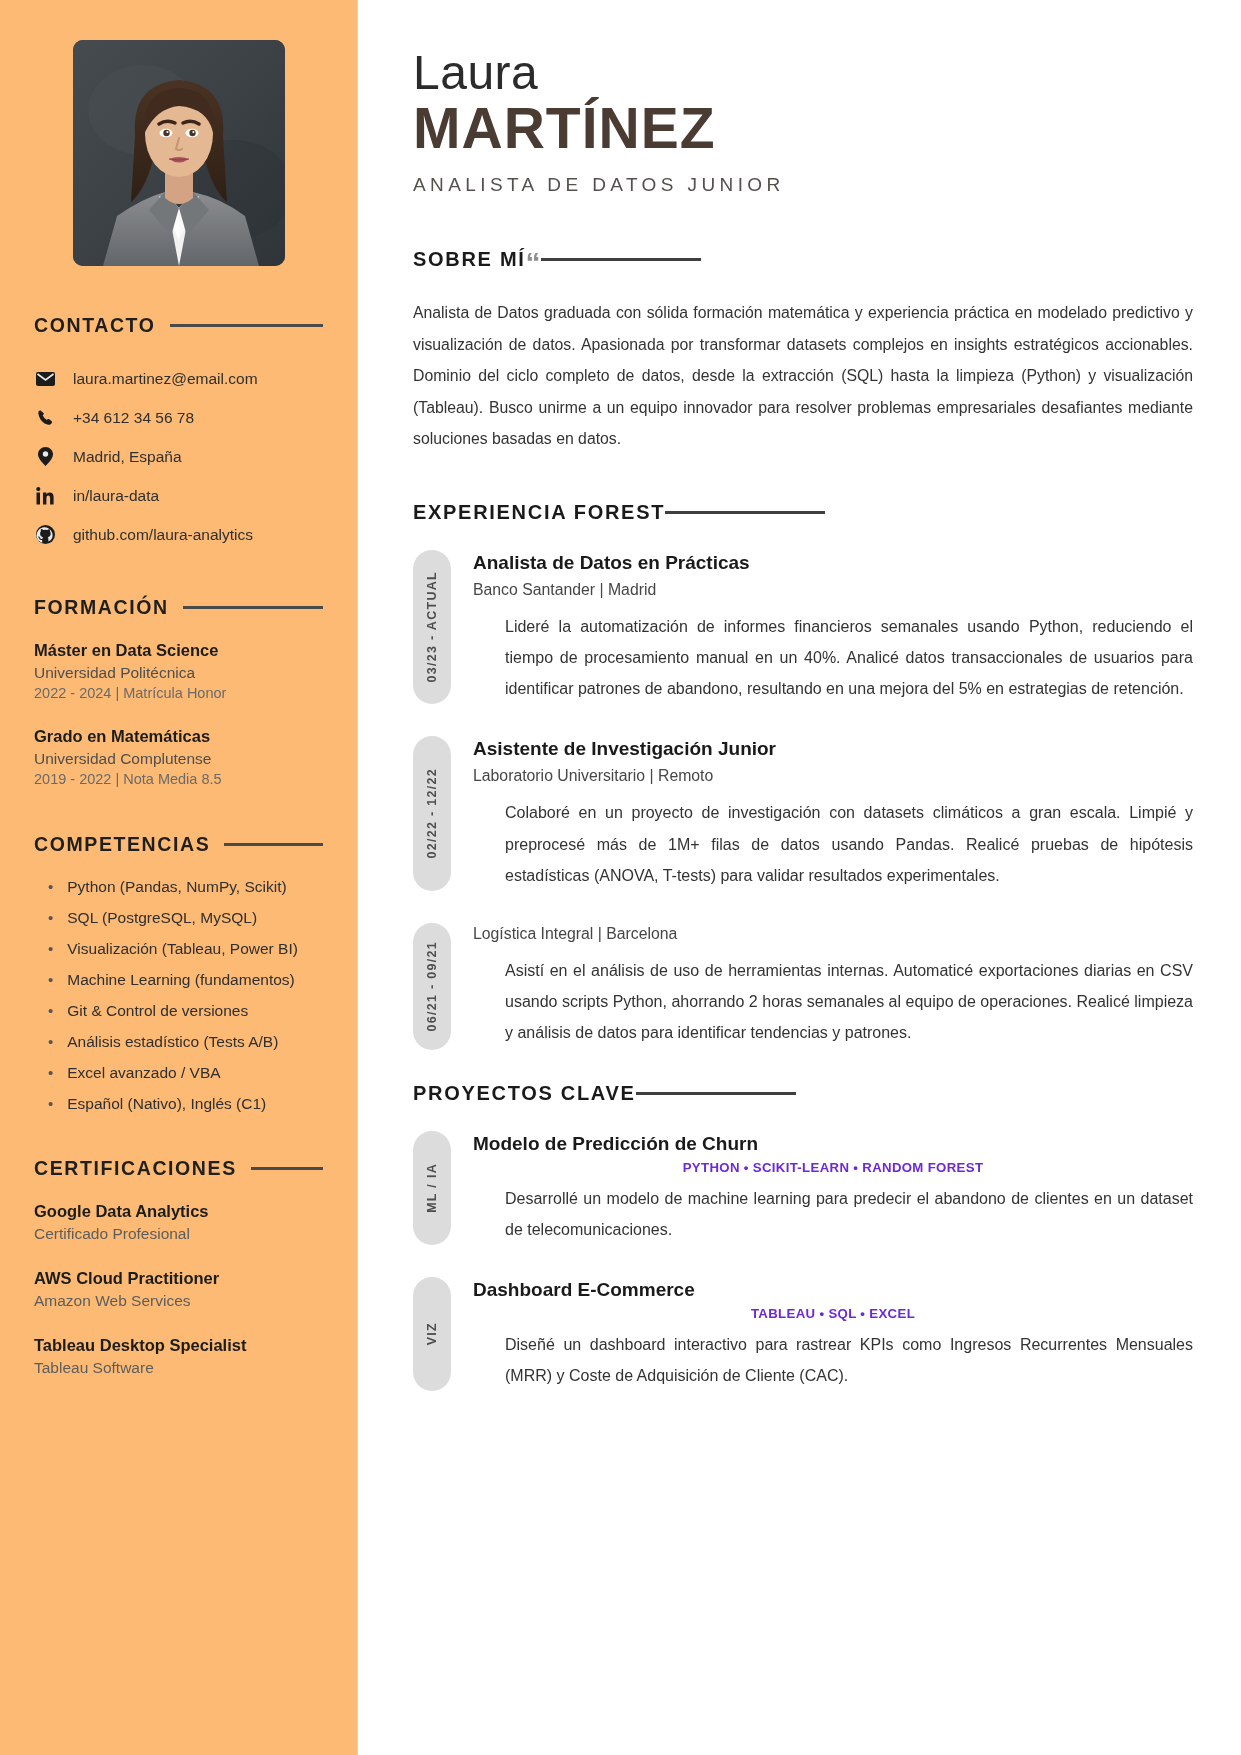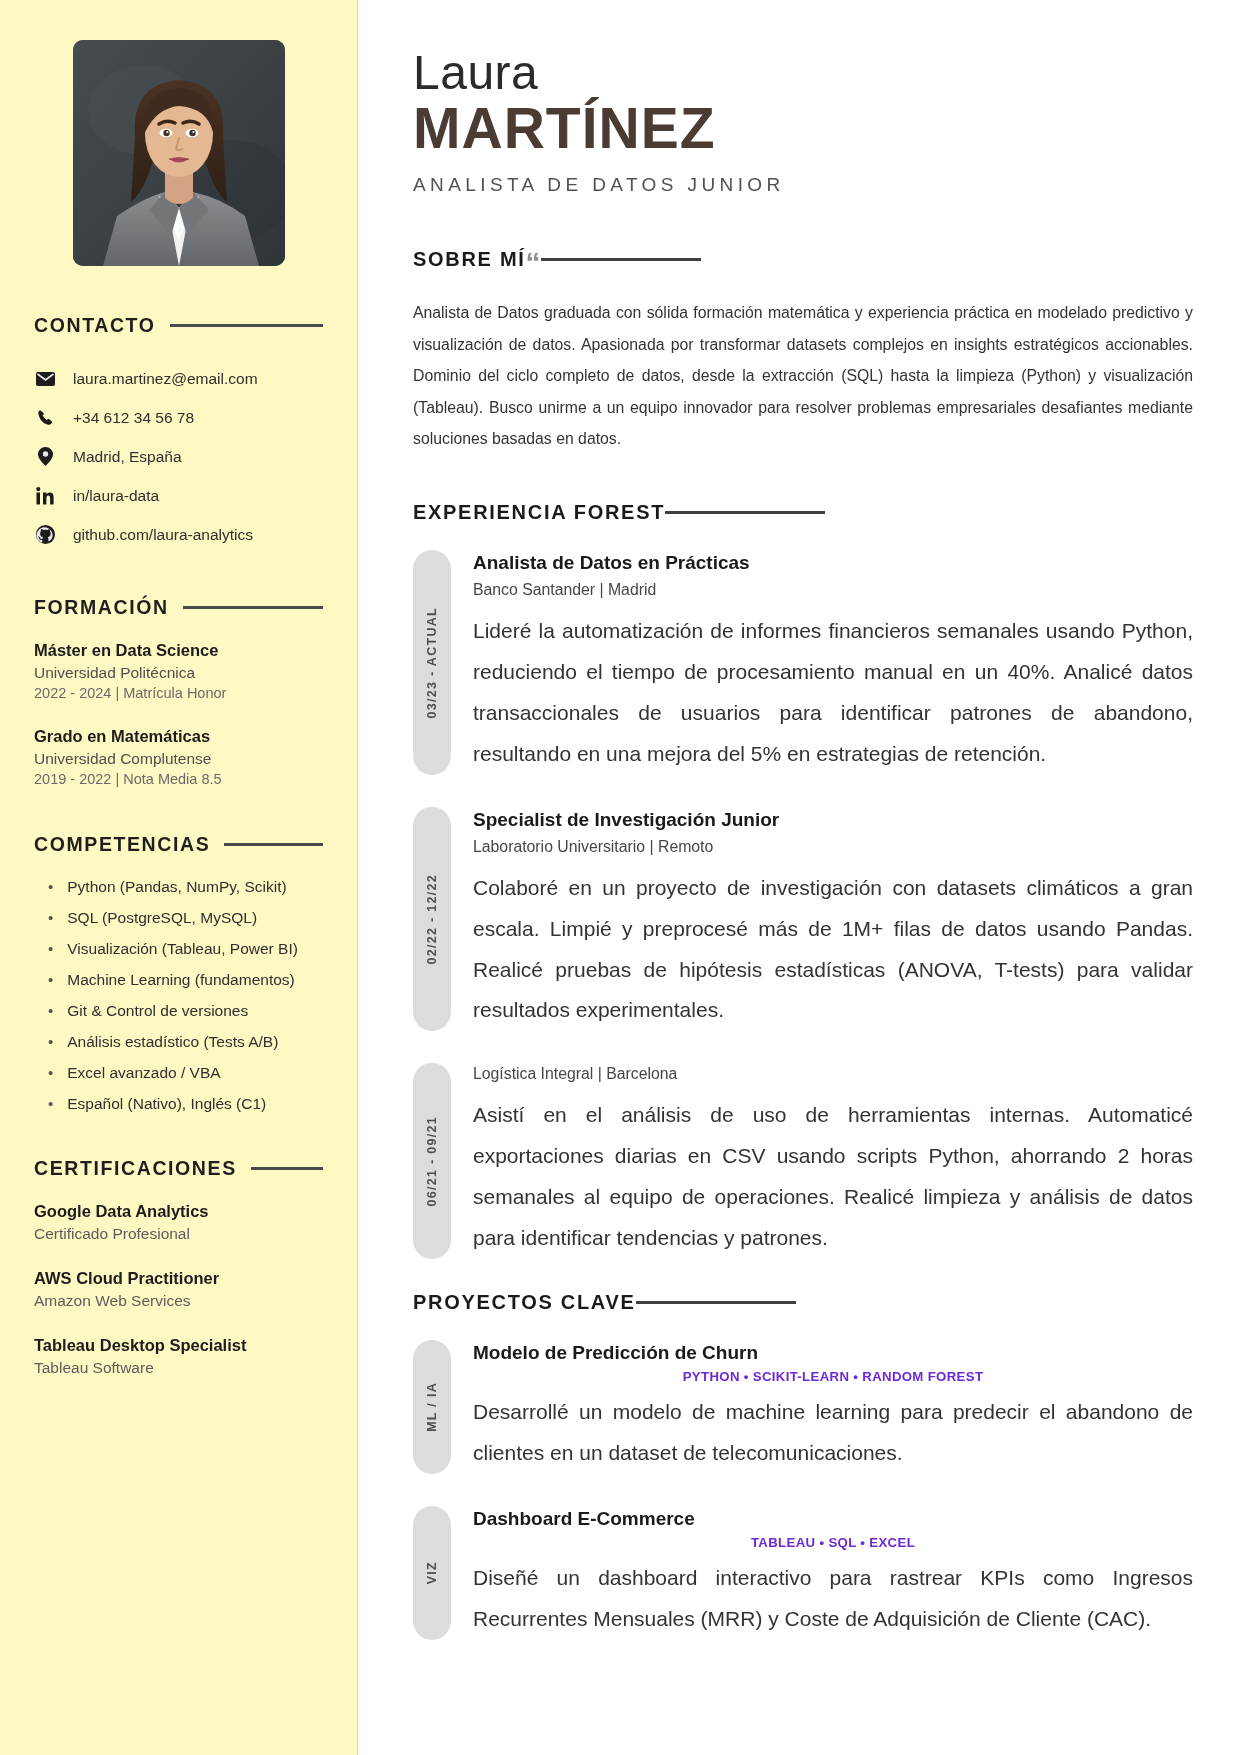--- a/index.html
+++ b/index.html
@@ -17,21 +17,21 @@
     height: 1755px;
     background: #ffffff;
     display: flex;
     overflow: hidden;
   }
 
   
   .sidebar {
     width: 358px;
     min-width: 358px;
-    background: #fef9c3;
+    background: #fdba74;
     padding: 40px 34px 40px 34px;
     border-right: 1px solid #d6d6d6;
   }
 
   .photo-wrap {
     display: flex;
     justify-content: center;
     margin-bottom: 48px;
   }
 
@@ -227,24 +227,25 @@
     font-weight: bold;
     color: #1a1a1a;
     margin-bottom: 7px;
   }
   .entry-org {
     font-size: 15.8px;
     color: #464646;
     margin-bottom: 12px;
   }
   .entry-desc {
-    font-size: 21px;
+    font-size: 16px;
     line-height: 1.95;
     color: #333333;
     text-align: justify;
+    margin-left: 32px;
   }
 
   .project-tags {
     font-size: 13.2px;
     font-weight: bold;
     letter-spacing: 0.35px;
     color: #6d28d9;
     margin-bottom: 8px;
     text-align: center;
   }
@@ -484,21 +485,21 @@
         <div class="entry-org">Banco Santander | Madrid</div>
         <div class="entry-desc">Lideré la automatización de informes financieros semanales usando Python, reduciendo el tiempo de procesamiento manual en un 40%. Analicé datos transaccionales de usuarios para identificar patrones de abandono, resultando en una mejora del 5% en estrategias de retención.</div>
       </div>
     </div>
 
     <div class="entry">
       <div class="date-pill">
         <span class="date-pill-text">02/22 - 12/22</span>
       </div>
       <div class="entry-body">
-        <div class="entry-title">Specialist de Investigación Junior</div>
+        <div class="entry-title">Asistente de Investigación Junior</div>
         <div class="entry-org">Laboratorio Universitario | Remoto</div>
         <div class="entry-desc">Colaboré en un proyecto de investigación con datasets climáticos a gran escala. Limpié y preprocesé más de 1M+ filas de datos usando Pandas. Realicé pruebas de hipótesis estadísticas (ANOVA, T-tests) para validar resultados experimentales.</div>
       </div>
     </div>
 
     <div class="entry">
       <div class="date-pill">
         <span class="date-pill-text">06/21 - 09/21</span>
       </div>
       <div class="entry-body">

